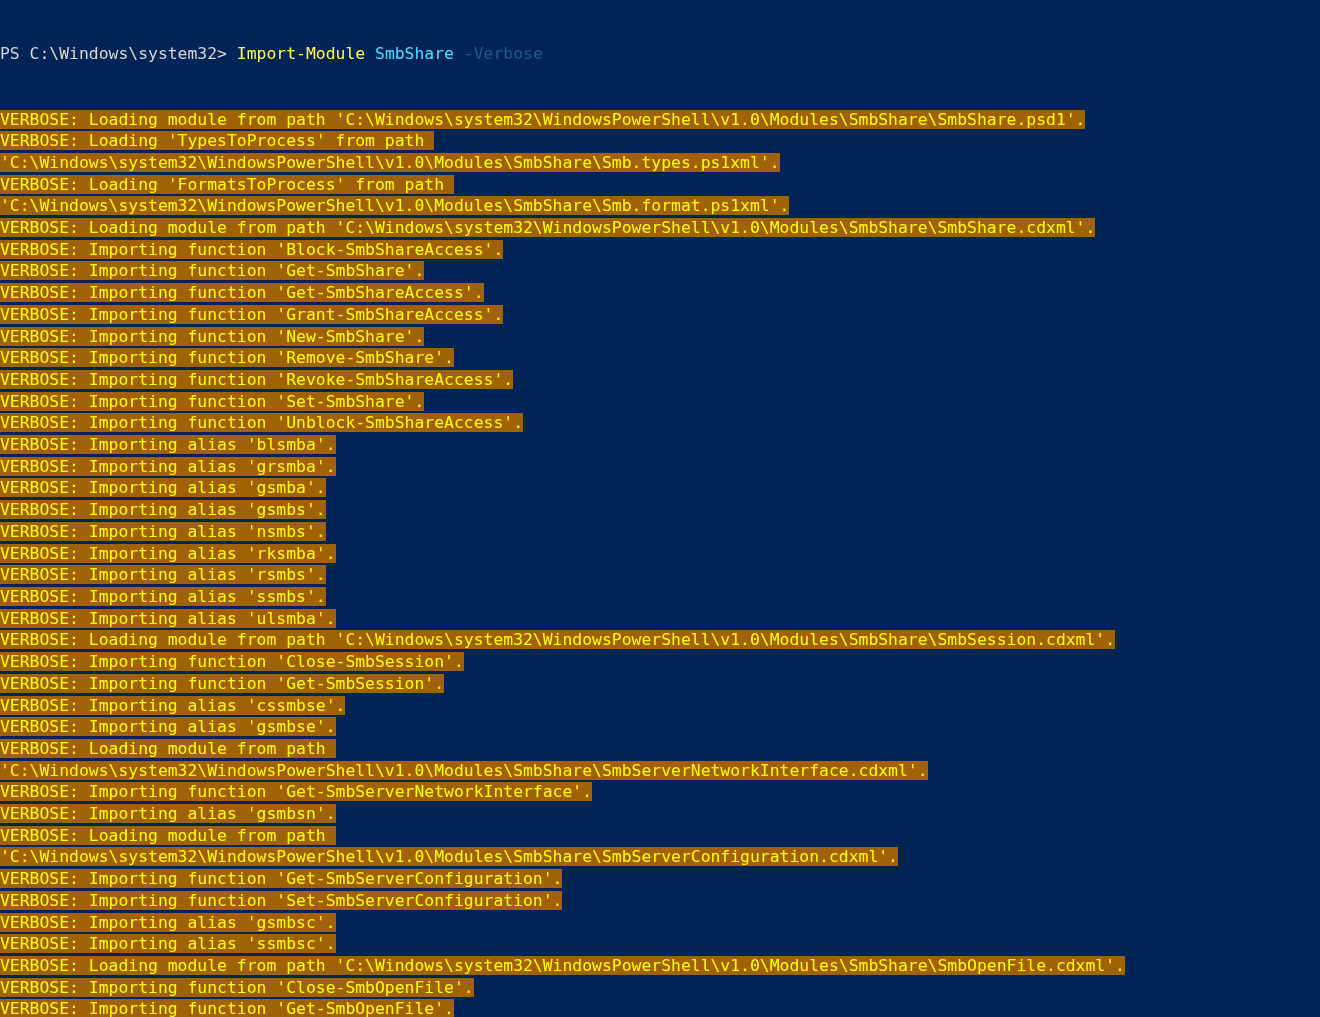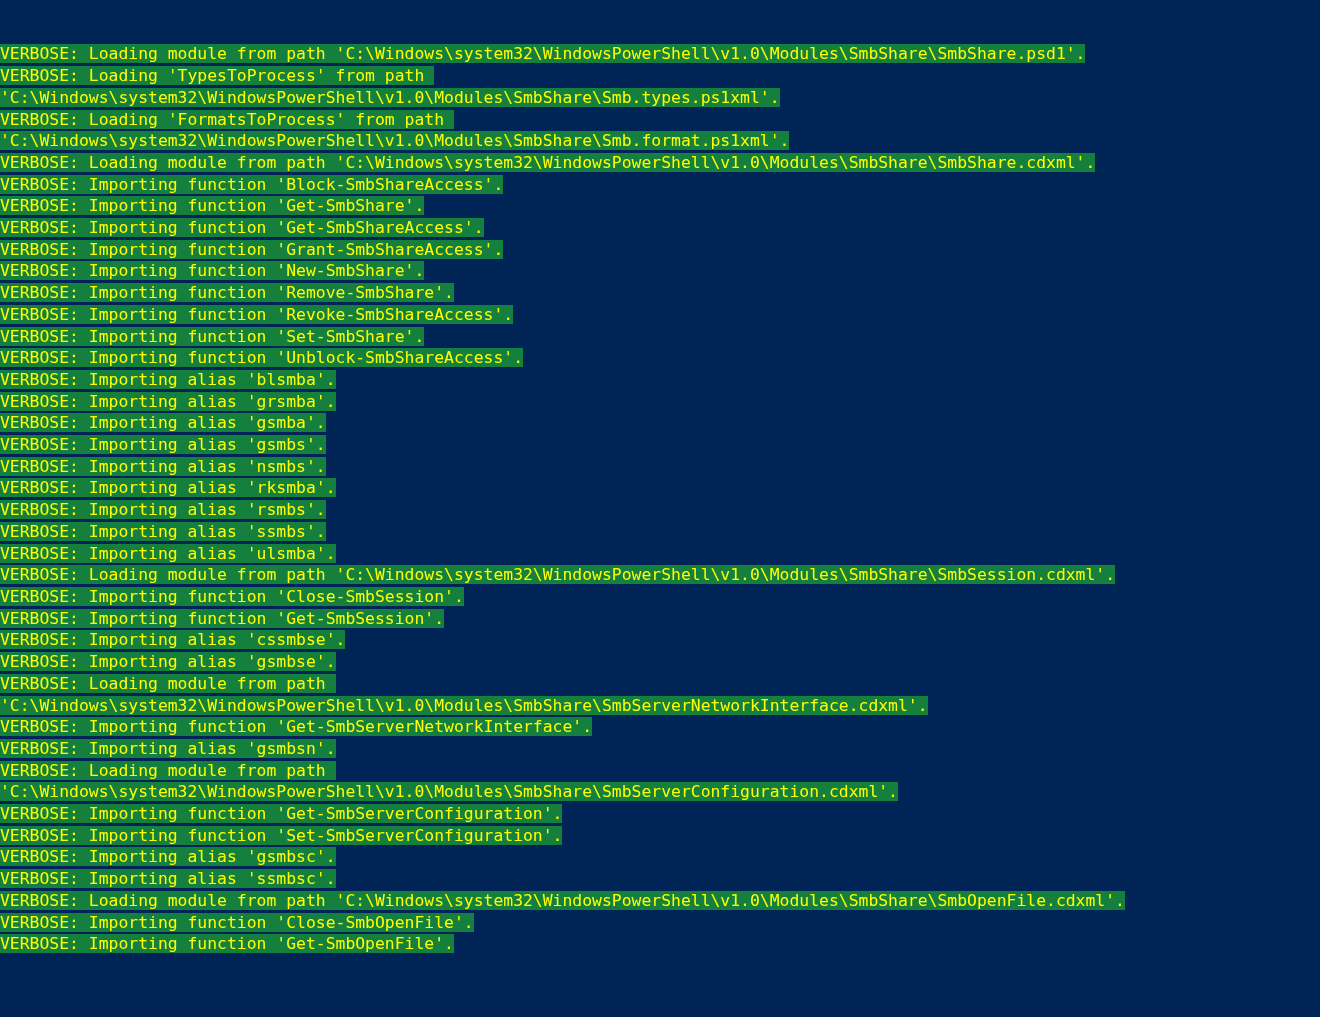--- a/index.html
+++ b/index.html
@@ -18,20 +18,21 @@
     padding: 0;
     white-space: pre;
   }
   .line {
     display: block;
   }
   .prompt-plain { color: #d6d6d6; }
   .cmd-yellow   { color: #ffff4b; }
   .cmd-cyan     { color: #4fe0ff; }
   .cmd-gray     { color: #1f5a8f; }
-  .verbose      { color: #ffff00; background: #15803d; }
+  .verbose      { color: #ffff00; background: #a16207; }
 </style>
 </head>
 <body>
 
 <div class="terminal">
+  <span class="line"><span class="prompt-plain">PS C:\Windows\system32&gt;</span><span class="prompt-plain"> </span><span class="cmd-yellow">Import-Module</span><span> </span><span class="cmd-cyan">SmbShare</span><span> </span><span class="cmd-gray">-Verbose</span></span>
   <div id="output"><span class="line"><span class="verbose">VERBOSE: Loading module from path 'C:\Windows\system32\WindowsPowerShell\v1.0\Modules\SmbShare\SmbShare.psd1'.</span></span><span class="line"><span class="verbose">VERBOSE: Loading 'TypesToProcess' from path </span></span><span class="line"><span class="verbose">'C:\Windows\system32\WindowsPowerShell\v1.0\Modules\SmbShare\Smb.types.ps1xml'.</span></span><span class="line"><span class="verbose">VERBOSE: Loading 'FormatsToProcess' from path </span></span><span class="line"><span class="verbose">'C:\Windows\system32\WindowsPowerShell\v1.0\Modules\SmbShare\Smb.format.ps1xml'.</span></span><span class="line"><span class="verbose">VERBOSE: Loading module from path 'C:\Windows\system32\WindowsPowerShell\v1.0\Modules\SmbShare\SmbShare.cdxml'.</span></span><span class="line"><span class="verbose">VERBOSE: Importing function 'Block-SmbShareAccess'.</span></span><span class="line"><span class="verbose">VERBOSE: Importing function 'Get-SmbShare'.</span></span><span class="line"><span class="verbose">VERBOSE: Importing function 'Get-SmbShareAccess'.</span></span><span class="line"><span class="verbose">VERBOSE: Importing function 'Grant-SmbShareAccess'.</span></span><span class="line"><span class="verbose">VERBOSE: Importing function 'New-SmbShare'.</span></span><span class="line"><span class="verbose">VERBOSE: Importing function 'Remove-SmbShare'.</span></span><span class="line"><span class="verbose">VERBOSE: Importing function 'Revoke-SmbShareAccess'.</span></span><span class="line"><span class="verbose">VERBOSE: Importing function 'Set-SmbShare'.</span></span><span class="line"><span class="verbose">VERBOSE: Importing function 'Unblock-SmbShareAccess'.</span></span><span class="line"><span class="verbose">VERBOSE: Importing alias 'blsmba'.</span></span><span class="line"><span class="verbose">VERBOSE: Importing alias 'grsmba'.</span></span><span class="line"><span class="verbose">VERBOSE: Importing alias 'gsmba'.</span></span><span class="line"><span class="verbose">VERBOSE: Importing alias 'gsmbs'.</span></span><span class="line"><span class="verbose">VERBOSE: Importing alias 'nsmbs'.</span></span><span class="line"><span class="verbose">VERBOSE: Importing alias 'rksmba'.</span></span><span class="line"><span class="verbose">VERBOSE: Importing alias 'rsmbs'.</span></span><span class="line"><span class="verbose">VERBOSE: Importing alias 'ssmbs'.</span></span><span class="line"><span class="verbose">VERBOSE: Importing alias 'ulsmba'.</span></span><span class="line"><span class="verbose">VERBOSE: Loading module from path 'C:\Windows\system32\WindowsPowerShell\v1.0\Modules\SmbShare\SmbSession.cdxml'.</span></span><span class="line"><span class="verbose">VERBOSE: Importing function 'Close-SmbSession'.</span></span><span class="line"><span class="verbose">VERBOSE: Importing function 'Get-SmbSession'.</span></span><span class="line"><span class="verbose">VERBOSE: Importing alias 'cssmbse'.</span></span><span class="line"><span class="verbose">VERBOSE: Importing alias 'gsmbse'.</span></span><span class="line"><span class="verbose">VERBOSE: Loading module from path </span></span><span class="line"><span class="verbose">'C:\Windows\system32\WindowsPowerShell\v1.0\Modules\SmbShare\SmbServerNetworkInterface.cdxml'.</span></span><span class="line"><span class="verbose">VERBOSE: Importing function 'Get-SmbServerNetworkInterface'.</span></span><span class="line"><span class="verbose">VERBOSE: Importing alias 'gsmbsn'.</span></span><span class="line"><span class="verbose">VERBOSE: Loading module from path </span></span><span class="line"><span class="verbose">'C:\Windows\system32\WindowsPowerShell\v1.0\Modules\SmbShare\SmbServerConfiguration.cdxml'.</span></span><span class="line"><span class="verbose">VERBOSE: Importing function 'Get-SmbServerConfiguration'.</span></span><span class="line"><span class="verbose">VERBOSE: Importing function 'Set-SmbServerConfiguration'.</span></span><span class="line"><span class="verbose">VERBOSE: Importing alias 'gsmbsc'.</span></span><span class="line"><span class="verbose">VERBOSE: Importing alias 'ssmbsc'.</span></span><span class="line"><span class="verbose">VERBOSE: Loading module from path 'C:\Windows\system32\WindowsPowerShell\v1.0\Modules\SmbShare\SmbOpenFile.cdxml'.</span></span><span class="line"><span class="verbose">VERBOSE: Importing function 'Close-SmbOpenFile'.</span></span><span class="line"><span class="verbose">VERBOSE: Importing function 'Get-SmbOpenFile'.</span></span></div>
 </div>
 
 </body></html>

